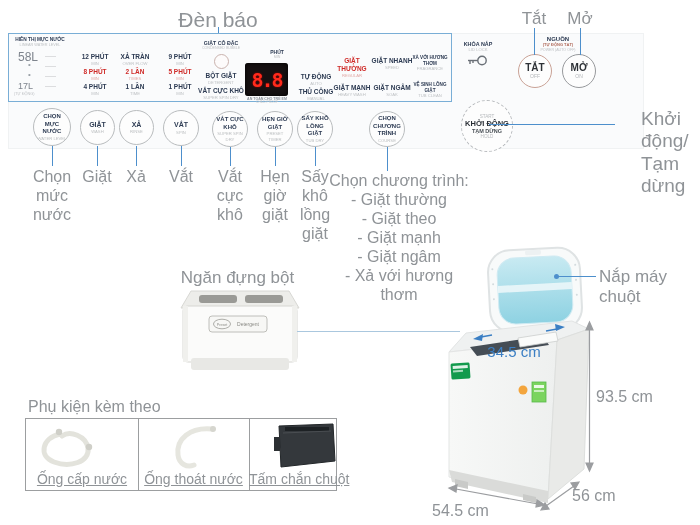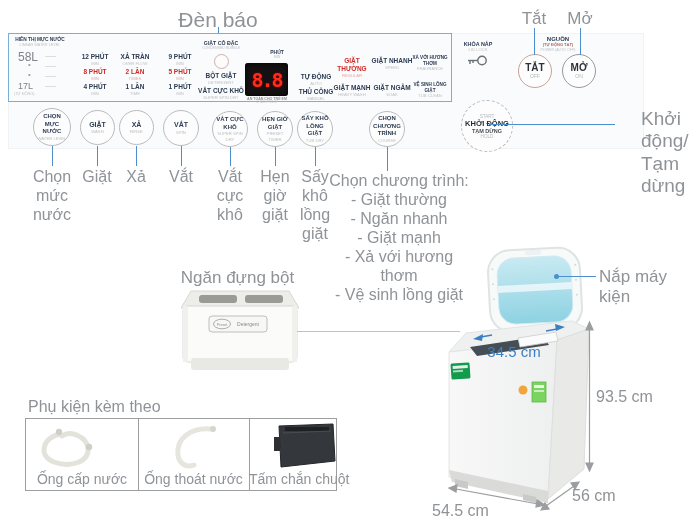--- a/index.html
+++ b/index.html
@@ -20,21 +20,21 @@
   .cbtn{position:absolute;border:1px solid #b9bcbe;border-radius:50%;background:#fdfdfd;
         display:flex;flex-direction:column;align-items:center;justify-content:center;text-align:center;box-sizing:border-box;cursor:pointer;}
   .cbtn .b-vi{font-size:6px;font-weight:bold;color:#2c3a52;line-height:1.25;}
   .cbtn .b-en{font-size:4.2px;color:#bcbfc1;line-height:1.2;}
   .disp{position:absolute;left:245px;top:63px;width:43px;height:33px;background:#151011;border-radius:3px;
         display:flex;align-items:center;justify-content:center;box-shadow:inset 0 0 4px #000;}
   .disp span{font-family:"DejaVu Sans Mono","Liberation Mono",monospace;font-weight:bold;font-size:20px;color:#ff2b1c;letter-spacing:-2px;text-shadow:0 0 2px #a00;}
   .acc-table{position:absolute;left:25px;top:418px;width:312px;height:73px;border:1px solid #9c9ea0;box-sizing:border-box;}
   .acc-cell{position:absolute;top:0;height:100%;}
   .acc-div{position:absolute;top:0;width:1px;height:100%;background:#9c9ea0;}
-  .acc-label{position:absolute;bottom:3px;left:0;width:100%;text-align:center;font-size:14px;color:#8f9397;white-space:nowrap;}
+  .acc-label{position:absolute;bottom:3px;left:0;width:100%;text-align:center;font-size:14px;color:#8f9397;white-space:nowrap;text-decoration:underline;}
   .dim{position:absolute;color:#8f9397;font-size:16px;}
 </style>
 </head>
 <body>
 
 <div class="page">
 
   <div class="callout" style="left:178px;top:8px;width:80px;text-align:center;font-size:21px">Đèn báo</div>
   <div class="bl" style="left:218px;top:27px;width:1px;height:7px"></div>
 
@@ -242,24 +242,24 @@
   <div class="callout" style="left:77px;top:168px;width:40px;text-align:center">Giặt</div>
   <div class="callout" style="left:118px;top:168px;width:36px;text-align:center">Xả</div>
   <div class="callout" style="left:162px;top:168px;width:38px;text-align:center">Vắt</div>
   <div class="callout" style="left:208px;top:168px;width:44px;text-align:center">Vắt cực khô</div>
   <div class="callout" style="left:253px;top:168px;width:44px;text-align:center">Hẹn giờ giặt</div>
   <div class="callout" style="left:293px;top:168px;width:44px;text-align:center">Sấy khô lồng giặt</div>
 
   <div class="callout" style="left:326px;top:171px;width:146px;text-align:center;line-height:19px">
     <div>Chọn chương trình:</div>
     <div>- Giặt thường</div>
-    <div>- Ngăn nhanh</div>
+    <div>- Giặt theo</div>
     <div>- Giặt mạnh</div>
+    <div>- Giặt ngâm</div>
     <div>- Xả với hương thơm</div>
-    <div>- Vệ sinh lồng giặt</div>
   </div>
 
   <div class="callout" style="left:165px;top:268px;width:145px;text-align:center;font-size:17px">Ngăn đựng bột giặt</div>
   <svg class="abs" style="left:175px;top:288px" width="130" height="95" viewBox="0 0 130 95">
     <path d="M6,20 L16,3 L114,3 L124,20 Z" fill="#ededea" stroke="#d8d8d4" stroke-width="1"></path>
     <rect x="24" y="7" width="38" height="8" rx="3" fill="#9a9a96"></rect>
     <rect x="70" y="7" width="38" height="8" rx="3" fill="#9a9a96"></rect>
     <rect x="8" y="18" width="114" height="56" rx="5" fill="#fbfbfa" stroke="#d6d6d2" stroke-width="1"></rect>
     <rect x="34" y="28" width="58" height="16" rx="3" fill="#f7f7f5" stroke="#b0b0ab" stroke-width="0.8"></rect>
     <ellipse cx="47" cy="36" rx="8.5" ry="4.8" fill="none" stroke="#9a9a95" stroke-width="0.8"></ellipse>
@@ -334,21 +334,21 @@
       <polygon points="545,505 537,500 536,507"></polygon>
     </g>
 
     <g stroke="#9b9da0" stroke-width="1.2" fill="#9b9da0">
       <line x1="546" y1="506" x2="574" y2="486"></line>
       <polygon points="541,510 549,509 545,503"></polygon>
       <polygon points="579,482 571,483 575,489"></polygon>
     </g>
   </svg>
 
-  <div class="callout" style="left:599px;top:267px;width:100px;font-size:17px">Nắp máy kiện</div>
+  <div class="callout" style="left:599px;top:267px;width:100px;font-size:17px">Nắp máy chuột</div>
   <div class="bl" style="left:557px;top:276px;width:39px;height:1px"></div>
   <div class="abs" style="left:554px;top:274px;width:5px;height:5px;border-radius:50%;background:#4d8fcc"></div>
 
   <div class="dim" style="left:482px;top:343px;width:64px;text-align:center;color:#3b7fc4;font-size:15px">34.5 cm</div>
   <div class="dim" style="left:596px;top:388px">93.5 cm</div>
   <div class="dim" style="left:572px;top:487px">56 cm</div>
   <div class="dim" style="left:432px;top:502px">54.5 cm</div>
 
   <div class="callout" style="left:28px;top:398px;font-size:16px">Phụ kiện kèm theo</div>
   <div class="acc-table">

